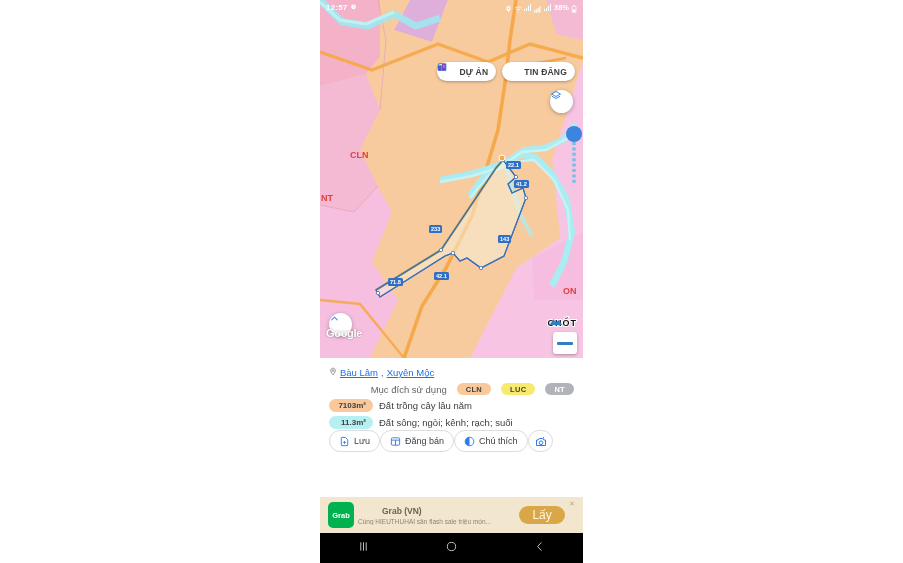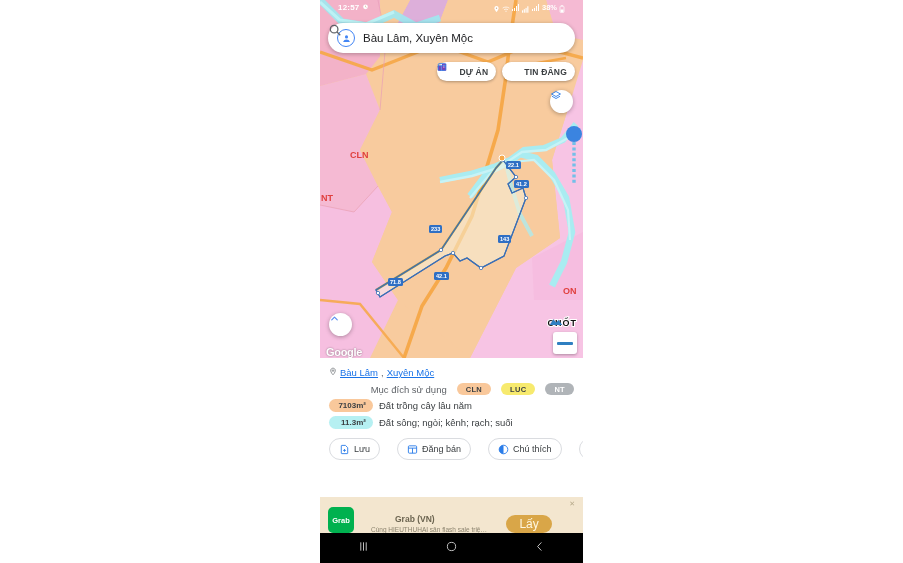--- a/index.html
+++ b/index.html
@@ -2,21 +2,21 @@
 <html><head>
 <meta charset="utf-8">
 <style>
   html,body{margin:0;padding:0;background:#fff;}
   body{width:903px;height:563px;font-family:"Liberation Sans",sans-serif;overflow:hidden;}
   .page{position:relative;width:903px;height:563px;background:#ffffff;}
   .phone{position:absolute;left:320px;top:0;width:263px;height:563px;overflow:hidden;background:#fff;}
 
   
   .statusbar{position:absolute;left:0;top:0;width:263px;height:15px;z-index:40;
-    display:flex;align-items:center;justify-content:space-between;padding:0 18px;box-sizing:border-box;}
+    display:flex;align-items:center;justify-content:space-between;padding:0 6px;box-sizing:border-box;}
   .sb-clock{font-size:8px;color:#ffffff;font-weight:600;letter-spacing:.2px;display:flex;align-items:center;gap:3px;}
   .sb-right{display:flex;align-items:center;gap:2px;}
   .sb-batt{font-size:7.5px;color:#ffffff;font-weight:600;}
   .bars{display:inline-block;width:8px;height:7px;position:relative;}
   .bars i{position:absolute;bottom:0;width:1.3px;background:#ffffff;display:block;}
   .bars i:nth-child(1){left:0;height:2px;}
   .bars i:nth-child(2){left:2px;height:3.4px;}
   .bars i:nth-child(3){left:4px;height:5px;}
   .bars i:nth-child(4){left:6px;height:6.6px;}
 
@@ -34,21 +34,21 @@
   .chiprow{position:absolute;right:8px;top:62px;display:flex;gap:6px;z-index:20;margin-left:28px;}
   .chip{height:19px;background:#fff;border-radius:11px;display:flex;align-items:center;gap:4px;padding:0 8px;
     box-shadow:0 1px 3px rgba(0,0,0,.3);font-size:8.5px;font-weight:700;color:#3c4043;letter-spacing:.2px;}
   .chip .ic{width:10px;height:10px;display:block;}
 
   .layersbtn{position:absolute;right:10px;top:90px;width:23px;height:23px;border-radius:50%;background:#fff;
      box-shadow:0 1px 4px rgba(0,0,0,.3);display:flex;align-items:center;justify-content:center;z-index:20;}
   .pegman{position:absolute;right:18px;top:125px;z-index:19;}
   .collapse{position:absolute;left:9px;bottom:22px;width:23px;height:23px;border-radius:50%;background:#fff;
      box-shadow:0 1px 4px rgba(0,0,0,.3);display:flex;align-items:center;justify-content:center;z-index:20;}
-  .gwm{position:absolute;left:6px;bottom:0;z-index:20;font-size:11px;font-weight:700;color:#ffffff;
+  .gwm{position:absolute;left:6px;bottom:19px;z-index:20;font-size:11px;font-weight:700;color:#ffffff;
      letter-spacing:-.3px;text-shadow:0 0 2px rgba(0,0,0,.45);font-family:"Liberation Sans",sans-serif;}
   .chotwrap{position:absolute;right:6px;bottom:4px;display:flex;align-items:flex-end;gap:4px;z-index:20;flex-direction:column;}
   .chot{font-size:9px;font-weight:800;color:#111;letter-spacing:1px;
       -webkit-text-stroke:2px #fff;paint-order:stroke fill;}
   .thumb{width:24px;height:22px;background:#fff;border-radius:3px;box-shadow:0 1px 3px rgba(0,0,0,.3);
       display:flex;align-items:center;justify-content:center;flex-direction:column;gap:1px;padding:2px;box-sizing:border-box;}
   .thumb .bar{width:16px;height:3px;background:#2f7fc1;border-radius:1px;}
 
   
   .panel{position:absolute;left:0;top:358px;width:263px;background:#ffffff;padding:6px 9px 0 9px;box-sizing:border-box;}
@@ -58,29 +58,29 @@
   .loc a{color:#1a73e8;text-decoration:underline;}
   .loc .sep{color:#5f6368;}
   .purpose{display:flex;align-items:center;gap:10px;margin-top:5px;justify-content:flex-end;}
   .purpose .lbl{font-size:9.5px;color:#5f6368;}
   .pill{font-size:7.5px;font-weight:700;border-radius:8px;padding:1.5px 9px;color:#3c4043;letter-spacing:.3px;}
   .qh{font-size:11px;color:#202124;margin-top:5px;}
   .legrow{display:flex;align-items:center;gap:6px;margin-top:4px;}
   .areabadge{font-size:8px;font-weight:700;color:#3c4043;border-radius:7px;padding:2px 7px;min-width:44px;text-align:right;box-sizing:border-box;}
   .legtext{font-size:9.5px;color:#3c4043;}
 
-  .btnrow{display:flex;gap:17px;margin-top:9px;}
+  .btnrow{display:flex;gap:0;margin-top:1px;}
   .abtn{height:22px;border:1px solid #dadce0;border-radius:12px;display:flex;align-items:center;gap:4px;
      padding:0 9px;font-size:9px;color:#3c4043;background:#fff;box-sizing:border-box;white-space:nowrap;}
   .abtn.ico-only{padding:0 6px;}
   .abtn .ic{width:11px;height:11px;display:block;flex:0 0 auto;}
 
   
   .ad{position:absolute;left:0;top:497px;width:263px;height:36px;background:#f3e6cf;
-     display:flex;align-items:flex-end;padding:0 8px;box-sizing:border-box;gap:17px;}
+     display:flex;align-items:center;padding:0 8px;box-sizing:border-box;gap:4px;}
   .ad-logo{width:26px;height:26px;border-radius:5px;background:#00b14f;color:#fff;font-size:7.5px;font-weight:700;
      display:flex;align-items:center;justify-content:center;flex:0 0 auto;}
   .ad-txt{flex:1;min-width:0;}
   .ad-t{font-size:8.5px;color:#6b6450;font-weight:700;margin-left:24px;}
   .ad-s{font-size:6.5px;color:#8d8570;margin-top:2px;white-space:nowrap;overflow:hidden;text-overflow:ellipsis;}
   .ad-cta{height:18px;min-width:46px;border-radius:9px;background:#d9a648;color:#fff7e0;font-size:12px;
      display:flex;align-items:center;justify-content:center;flex:0 0 auto;}
   .ad-x{font-size:7px;color:#b8ab8c;align-self:flex-start;margin-top:3px;}
 
   
@@ -142,35 +142,20 @@
     <div style="position:absolute;left:1px;top:193px;font-size:9px;font-weight:700;color:#e0403f;">NT</div>
     <div style="position:absolute;left:243px;top:286px;font-size:9px;font-weight:700;color:#e0403f;">ON</div>
 
     <div style="position:absolute;left:186px;top:161px;background:#2f6fc4;color:#fff;font-size:5.6px;font-weight:700;padding:1px 2px;border-radius:1.5px;">22.1</div>
     <div style="position:absolute;left:194px;top:180px;background:#2f6fc4;color:#fff;font-size:5.6px;font-weight:700;padding:1px 2px;border-radius:1.5px;">41.2</div>
     <div style="position:absolute;left:178px;top:235px;background:#2f6fc4;color:#fff;font-size:5.6px;font-weight:700;padding:1px 2px;border-radius:1.5px;">143</div>
     <div style="position:absolute;left:109px;top:225px;background:#2f6fc4;color:#fff;font-size:5.6px;font-weight:700;padding:1px 2px;border-radius:1.5px;">233</div>
     <div style="position:absolute;left:114px;top:272px;background:#2f6fc4;color:#fff;font-size:5.6px;font-weight:700;padding:1px 2px;border-radius:1.5px;">42.1</div>
     <div style="position:absolute;left:68px;top:278px;background:#2f6fc4;color:#fff;font-size:5.6px;font-weight:700;padding:1px 2px;border-radius:1.5px;">71.8</div>
 
-    <div class="searchbar">
-      <span class="avatar-ic">
-        <svg width="11" height="11" viewBox="0 0 24 24" fill="#4285f4">
-              <circle cx="12" cy="8.5" r="3.4"></circle>
-              <path d="M4.6 19.5c1.1-3.6 4-5.4 7.4-5.4s6.3 1.8 7.4 5.4z"></path>
-            </svg>
-      </span>
-      <span class="search-text" title="Tìm kiếm">Bàu Lâm, Xuyên Mộc</span>
-      <span class="search-mag">
-        <svg width="14" height="14" viewBox="0 0 24 24" fill="none" stroke="#5f6368" stroke-width="2.2">
-              <circle cx="10.5" cy="10.5" r="6.5"></circle>
-              <path d="M15.5 15.5 L21 21"></path>
-            </svg>
-      </span>
-    </div>
 
     <div class="chiprow">
       <div class="chip">
         <span class="ic">
           <svg width="10" height="10" viewBox="0 0 24 24" fill="#7b3fb5">
                 <rect x="2" y="9" width="9" height="12" rx="1"></rect>
                 <path d="M12 4 L22 4 L22 21 L12 21 Z"></path>
                 <rect x="14.5" y="7" width="2" height="2" fill="#fff"></rect>
                 <rect x="18" y="7" width="2" height="2" fill="#fff"></rect>
                 <rect x="14.5" y="11" width="2" height="2" fill="#fff"></rect>

